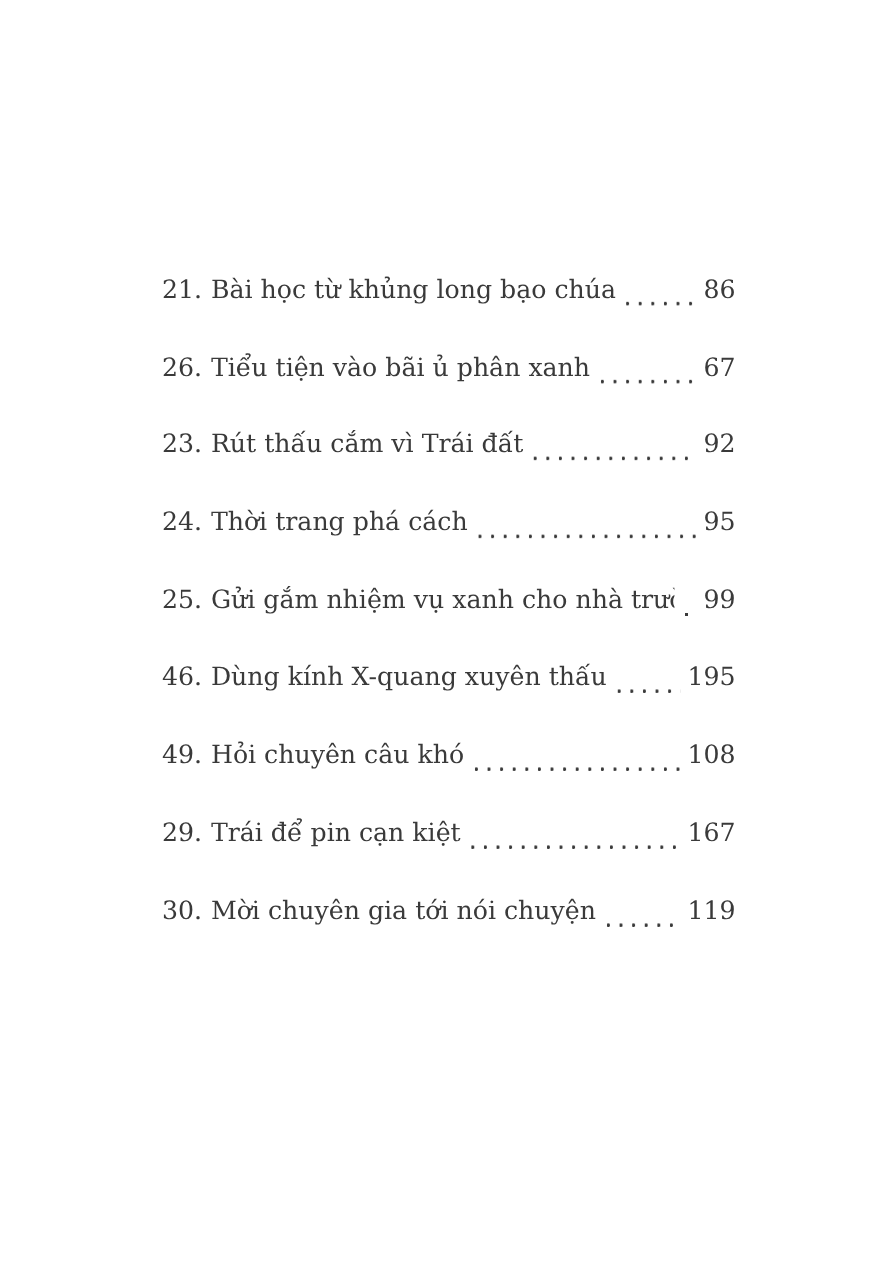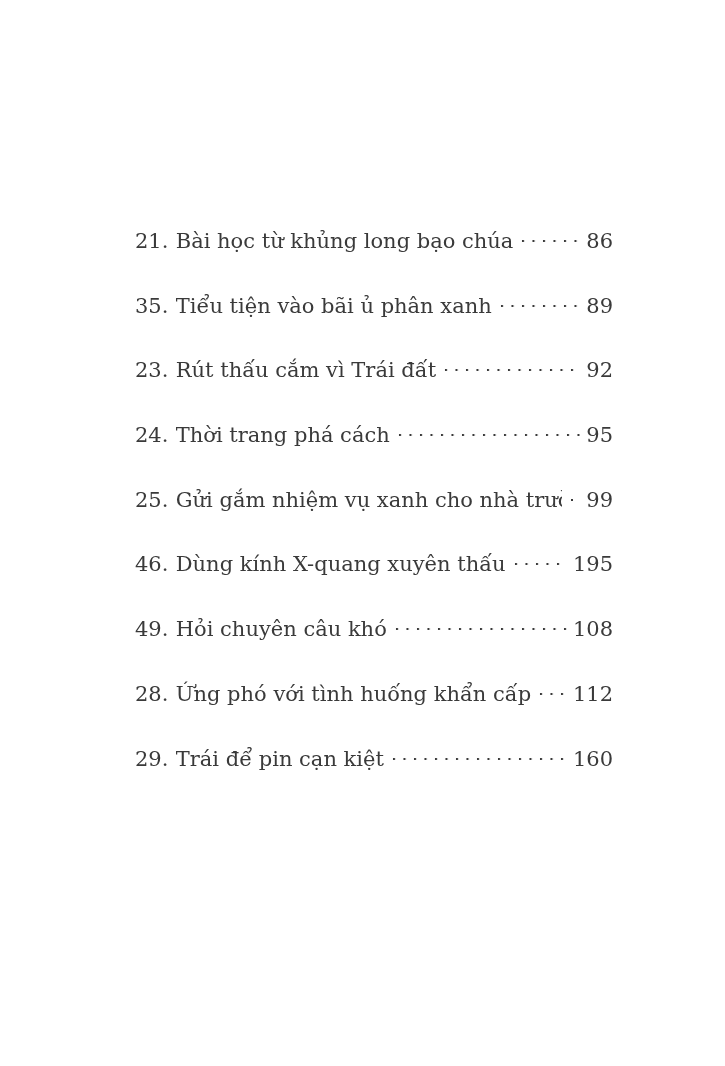--- a/index.html
+++ b/index.html
@@ -19,21 +19,21 @@
     color: #3a3a3a;
   }
   .toc {
     position: absolute;
     left: 135px;
     top: 226px;
     width: 478px;
   }
   .row {
     display: flex;
-    align-items: center;
+    align-items: flex-end;
     font-size: 21px;
     line-height: 30px;
     height: 30px;
     margin-bottom: 34.7px;
     white-space: nowrap;
   }
   .num {
     margin-right: 0.35em;
     flex: 0 0 auto;
   }
@@ -62,24 +62,24 @@
   <div class="toc">
 
     <div class="row">
       <span class="num">21.</span>
       <span class="title">Bài học từ khủng long bạo chúa</span>
       <span class="leader"></span>
       <span class="pagenum">86</span>
     </div>
 
     <div class="row">
-      <span class="num">35.</span>
+      <span class="num">26.</span>
       <span class="title">Tiểu tiện vào bãi ủ phân xanh</span>
       <span class="leader"></span>
-      <span class="pagenum">89</span>
+      <span class="pagenum">67</span>
     </div>
 
     <div class="row">
       <span class="num">23.</span>
       <span class="title">Rút thấu cắm vì Trái đất</span>
       <span class="leader"></span>
       <span class="pagenum">92</span>
     </div>
 
     <div class="row">
@@ -103,29 +103,29 @@
       <span class="pagenum">195</span>
     </div>
 
     <div class="row">
       <span class="num">49.</span>
       <span class="title">Hỏi chuyên câu khó</span>
       <span class="leader"></span>
       <span class="pagenum">108</span>
     </div>
 
-    <div class="row">
-      <span class="num">28.</span>
-      <span class="title">Ứng phó với tình huống khẩn cấp</span>
-      <span class="leader"></span>
-      <span class="pagenum">112</span>
-    </div>
 
     <div class="row">
       <span class="num">29.</span>
       <span class="title">Trái để pin cạn kiệt</span>
       <span class="leader"></span>
-      <span class="pagenum">160</span>
+      <span class="pagenum">167</span>
     </div>
 
+    <div class="row">
+      <span class="num">30.</span>
+      <span class="title">Mời chuyên gia tới nói chuyện</span>
+      <span class="leader"></span>
+      <span class="pagenum">119</span>
+    </div>
 
   </div>
 </div>
 
 </body></html>

